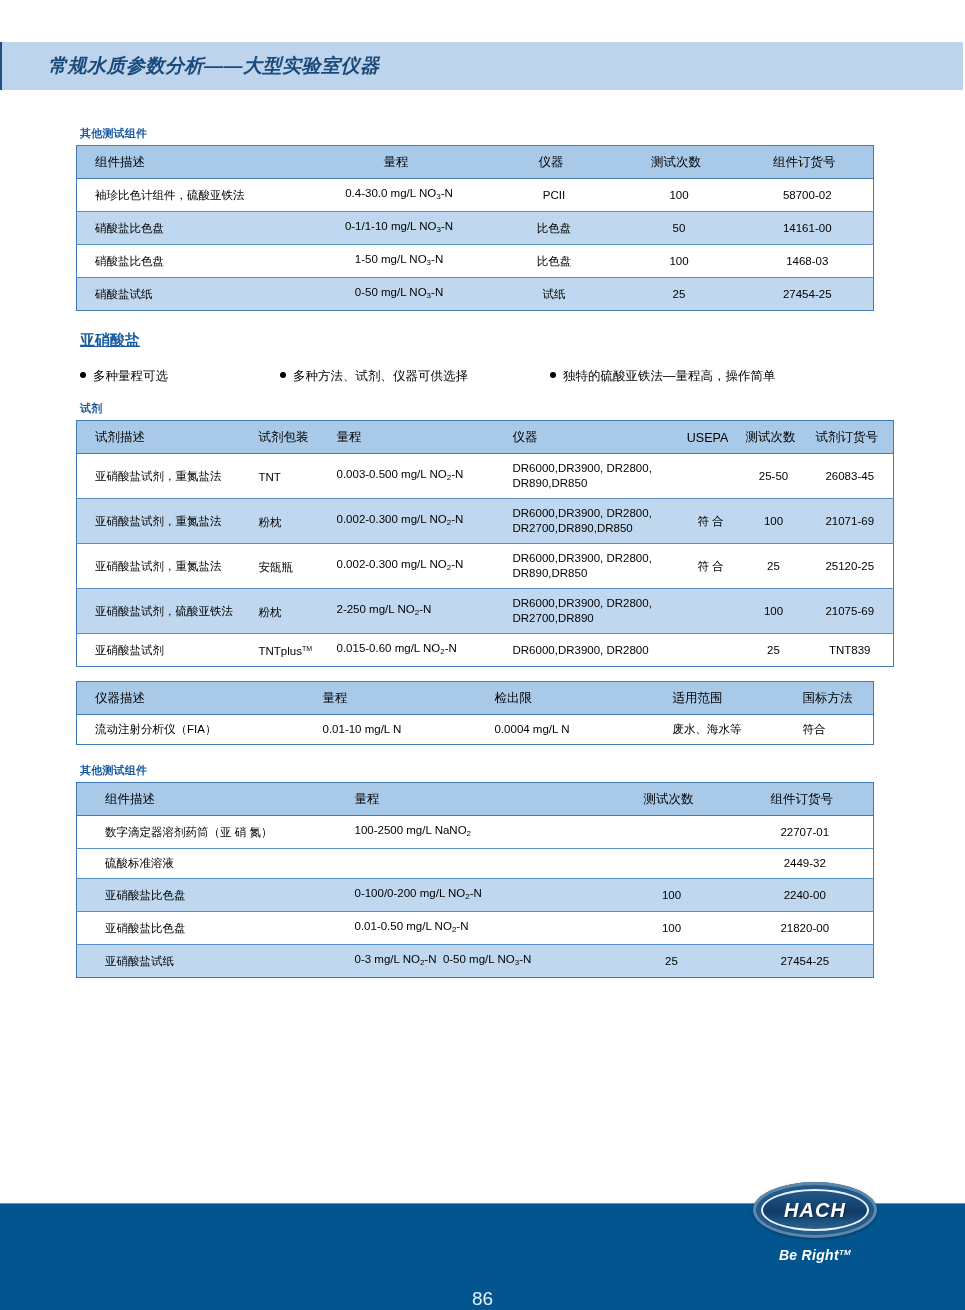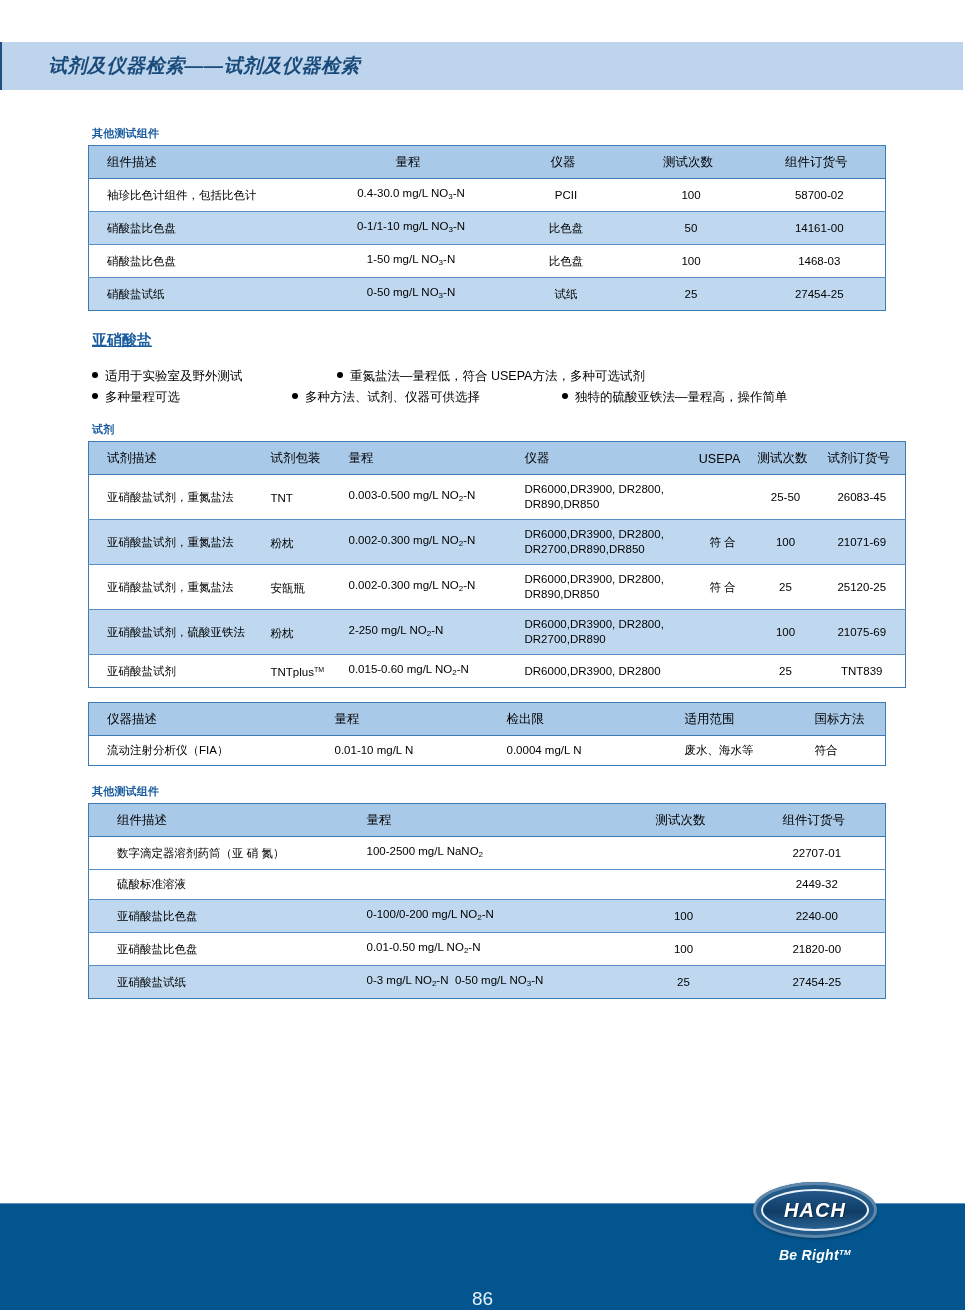--- a/index.html
+++ b/index.html
@@ -39,21 +39,21 @@
     font-weight: bold;
     font-style: italic;
     color: #1a4a7a;
     letter-spacing: 0.5px;
     white-space: nowrap;
   }
 
   
   .content {
     position: absolute;
-    left: 88px;
+    left: 76px;
     top: 126px;
     width: 800px;
   }
 
   
   .sec-label {
     font-size: 11px;
     font-weight: bold;
     color: #1a5ca0;
     margin: 0 0 4px 4px;
@@ -208,21 +208,21 @@
     color: #ffffff;
     letter-spacing: 0.3px;
   }
   .tagline sup { font-size: 8px; vertical-align: 5px; }
 </style>
 </head>
 <body>
 
 <div class="header-band">
   <div class="edge"></div>
-  <div class="header-title">试剂及仪器检索——试剂及仪器检索</div>
+  <div class="header-title">常规水质参数分析——大型实验室仪器</div>
 </div>
 
 <div class="content">
 
   <div class="sec-label">其他测试组件</div>
   <table class="dt">
     <colgroup>
       <col style="width:230px">
         <col style="width:185px">
         <col style="width:125px">
@@ -233,21 +233,21 @@
       <tr>
         <th class="l">组件描述</th>
         <th>量程</th>
         <th>仪器</th>
         <th>测试次数</th>
         <th>组件订货号</th>
       </tr>
     </thead>
     <tbody>
       <tr class="odd">
-        <td class="l">袖珍比色计组件，包括比色计</td>
+        <td class="l">袖珍比色计组件，硫酸亚铁法</td>
         <td><span>0.4-30.0 mg/L NO</span><sub>3</sub><span>-N</span></td>
         <td>PCII</td>
         <td>100</td>
         <td>58700-02</td>
       </tr>
       <tr class="even">
         <td class="l">硝酸盐比色盘</td>
         <td><span>0-1/1-10 mg/L NO</span><sub>3</sub><span>-N</span></td>
         <td>比色盘</td>
         <td>50</td>
@@ -266,24 +266,20 @@
         <td>试纸</td>
         <td>25</td>
         <td>27454-25</td>
       </tr>
     </tbody>
   </table>
 
   <div><span class="big-heading">亚硝酸盐</span></div>
 
   <div class="bullets">
-    <div class="bullet-row">
-      <span class="bullet-item" style="left:0px"><span class="dot"></span><span>适用于实验室及野外测试</span></span>
-      <span class="bullet-item" style="left:245px"><span class="dot"></span><span>重氮盐法—量程低，符合 USEPA方法，多种可选试剂</span></span>
-    </div>
     <div class="bullet-row">
       <span class="bullet-item" style="left:0px"><span class="dot"></span><span>多种量程可选</span></span>
       <span class="bullet-item" style="left:200px"><span class="dot"></span><span>多种方法、试剂、仪器可供选择</span></span>
       <span class="bullet-item" style="left:470px"><span class="dot"></span><span>独特的硫酸亚铁法—量程高，操作简单</span></span>
     </div>
   </div>
 
   <div class="sec-label">试剂</div>
   <table class="dt">
     <colgroup>

